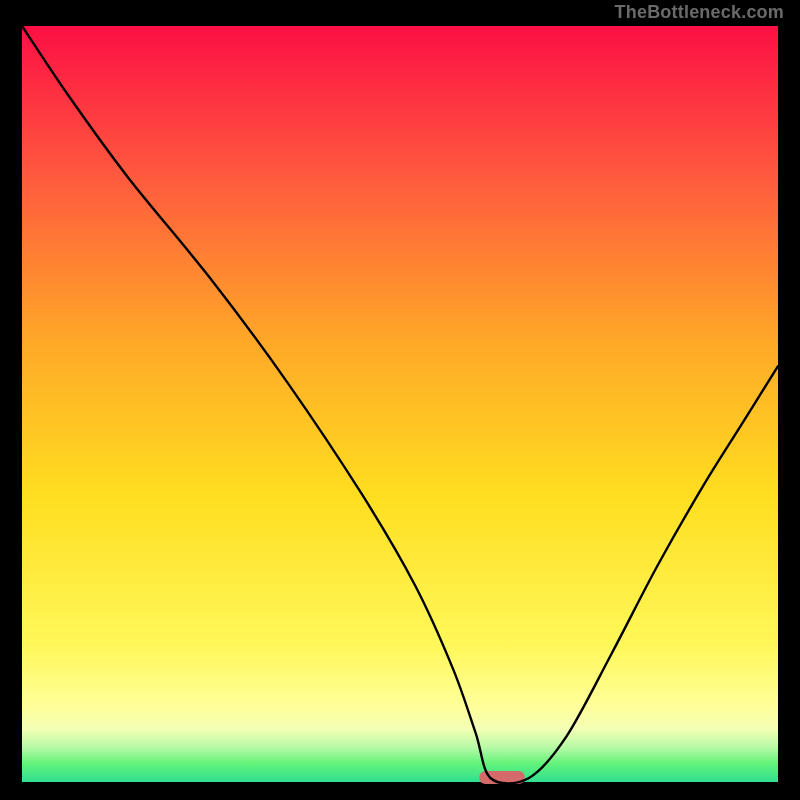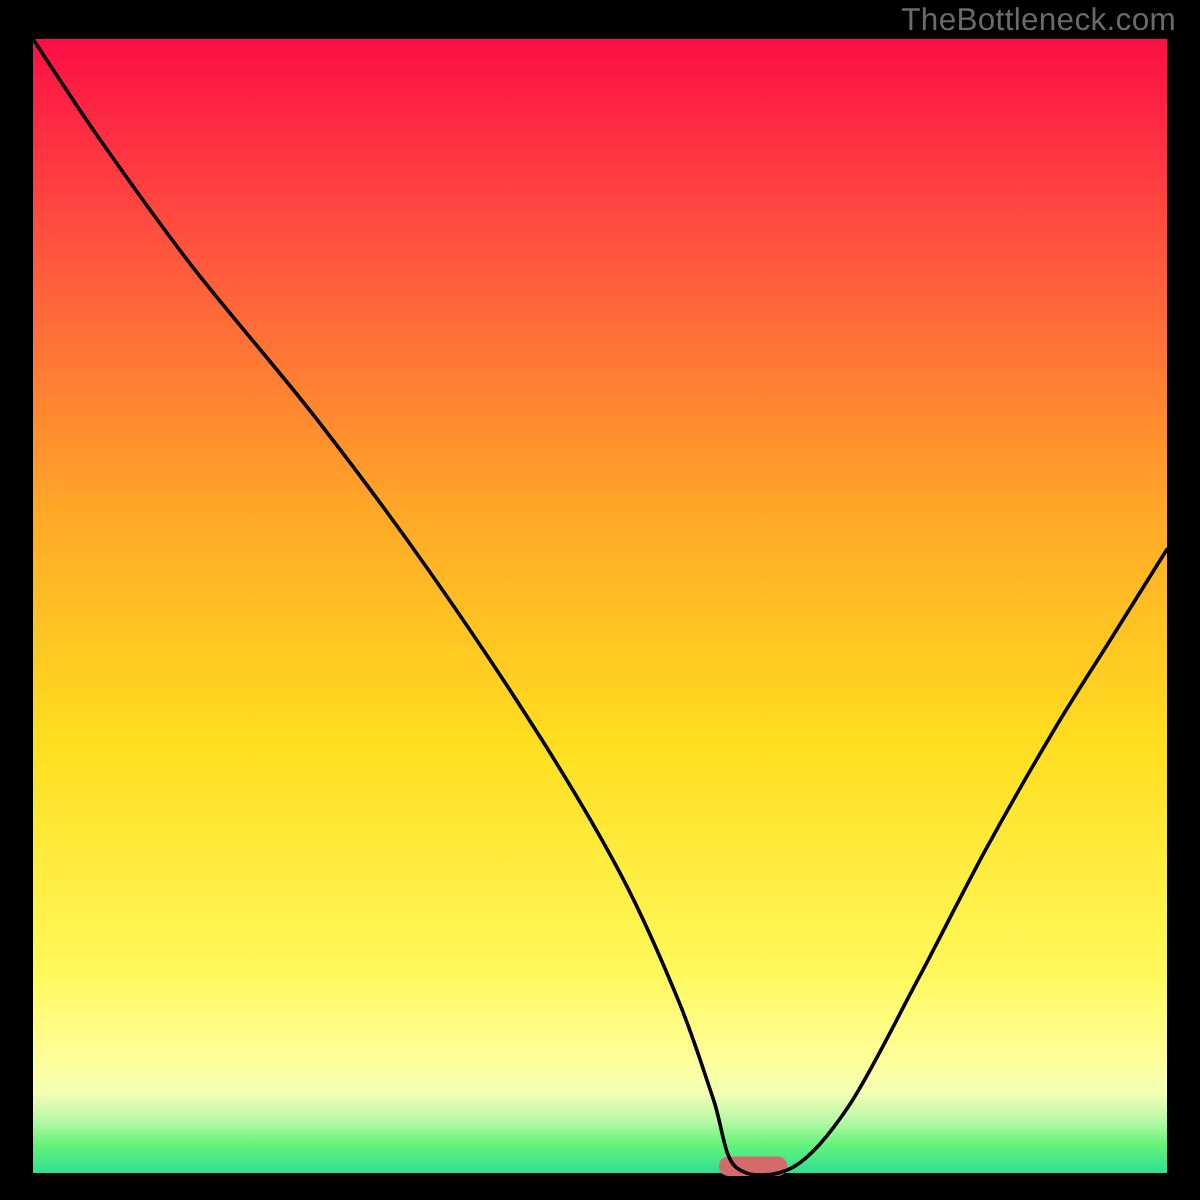--- a/index.html
+++ b/index.html
@@ -15,22 +15,22 @@
     width: 800px;
     height: 800px;
     background: #000;
   }
   .watermark {
     position: absolute;
     top: 2px;
     right: 16px;
     color: #6a6a6a;
     font-family: Arial, Helvetica, sans-serif;
-    font-size: 21px;
-    font-weight: 400;
+    font-size: 18px;
+    font-weight: 700;
     letter-spacing: 0.2px;
     z-index: 5;
   }
   svg {
     position: absolute;
     top: 0;
     left: 0;
   }
 </style>
 </head>

